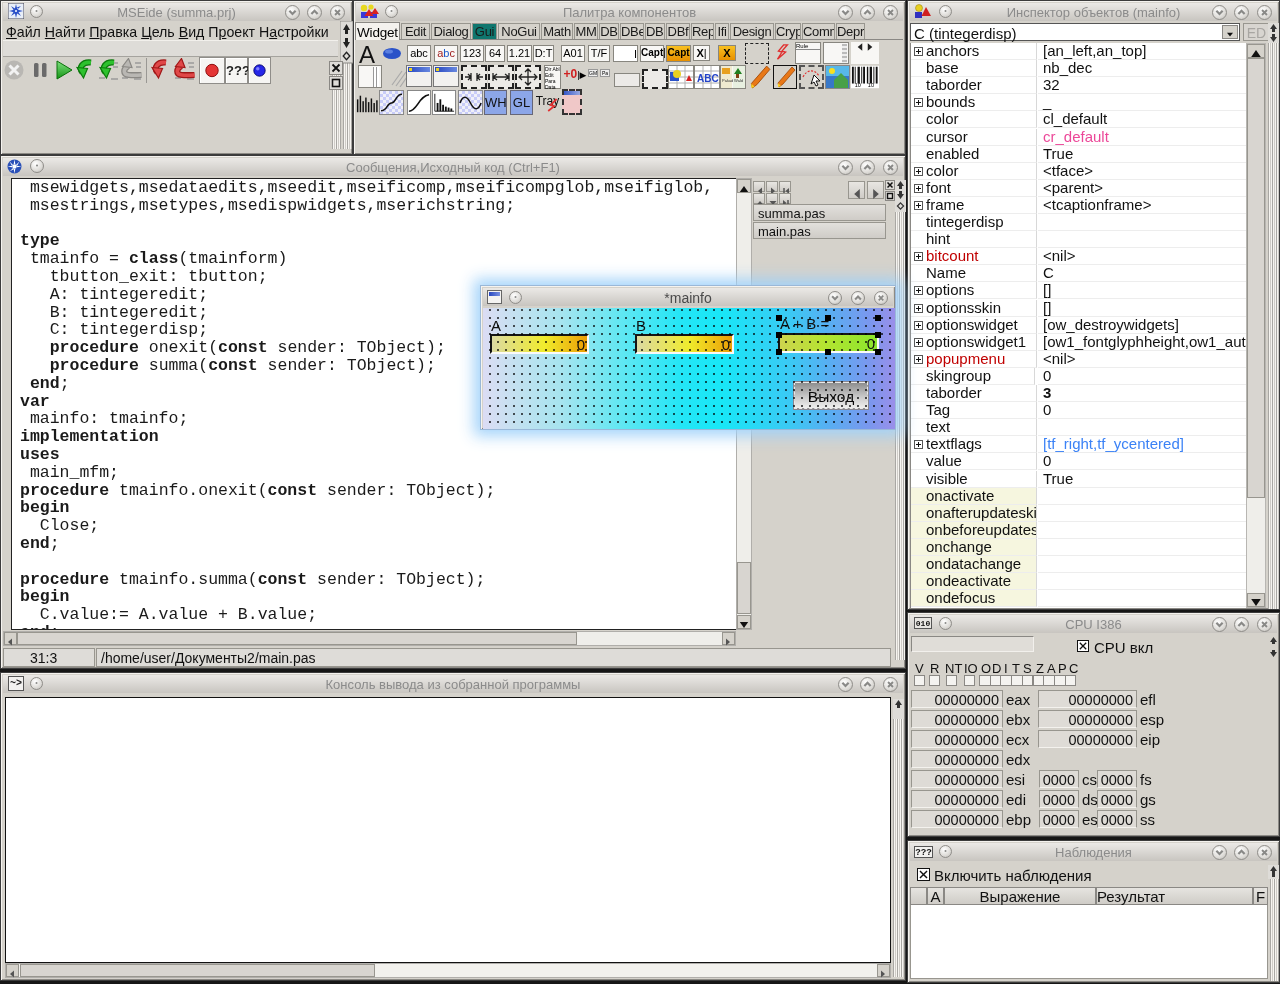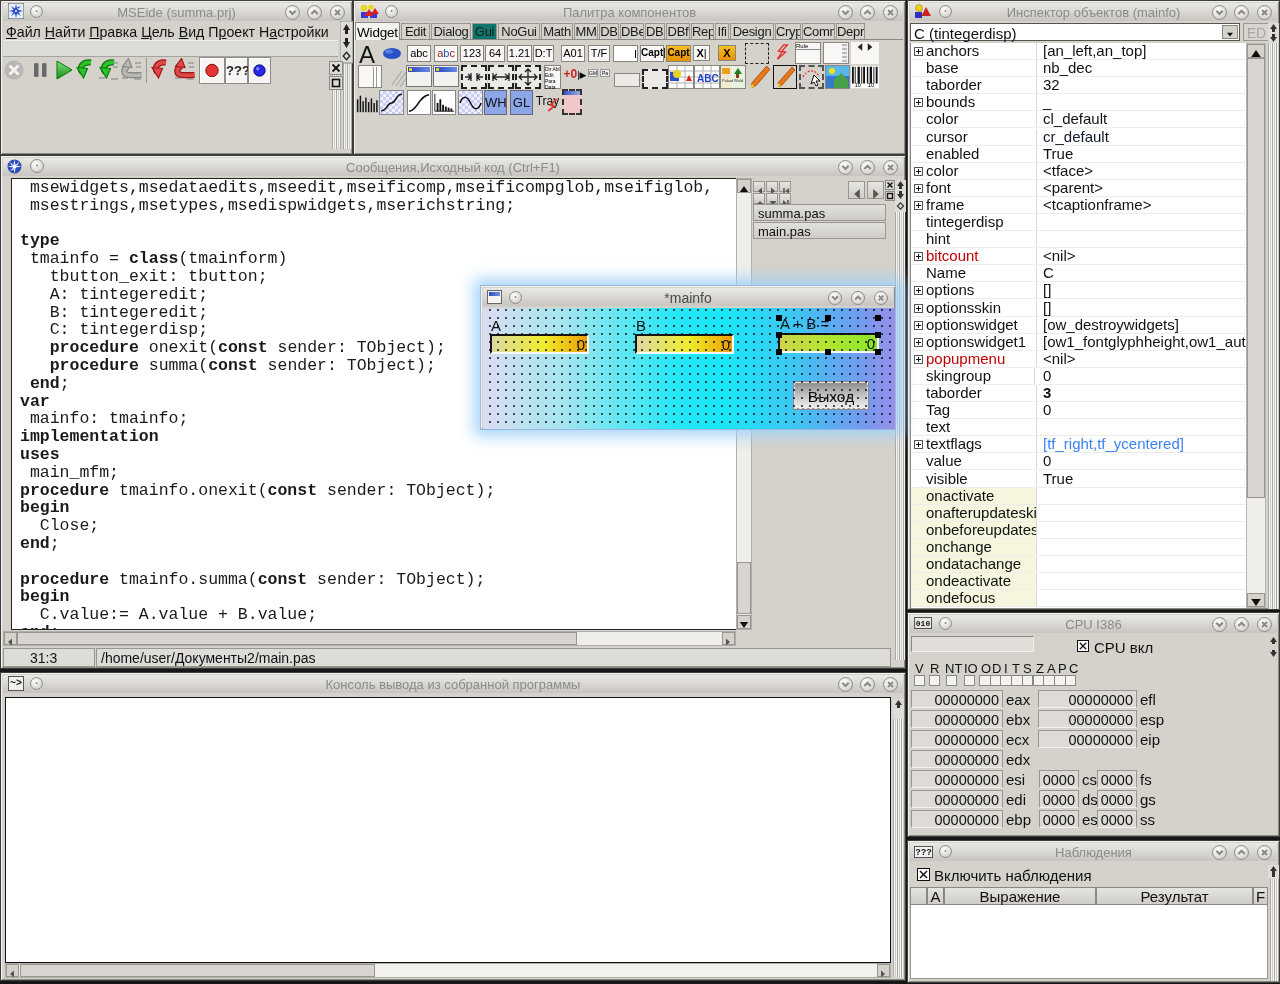--- a/index.html
+++ b/index.html
@@ -455,21 +455,21 @@
 <div class="abs" style="left:0;top:68.4px;width:126px;height:17px;border-bottom:1px solid #ededed;border-right:1px solid #d8d8d8;overflow:hidden">
 <div class="t" style="left:15px;top:0px;font-size:15px;line-height:16px;color:#111">color</div>
       </div>
 <div class="abs" style="left:127px;top:68.4px;width:216px;height:17px;border-bottom:1px solid #ededed;overflow:hidden">
         <div class="t" style="left:5px;top:0px;font-size:15px;line-height:16px;color:#111">cl_default</div>
       </div>
 <div class="abs" style="left:0;top:85.5px;width:126px;height:17px;border-bottom:1px solid #ededed;border-right:1px solid #d8d8d8;overflow:hidden">
 <div class="t" style="left:15px;top:0px;font-size:15px;line-height:16px;color:#111">cursor</div>
       </div>
 <div class="abs" style="left:127px;top:85.5px;width:216px;height:17px;border-bottom:1px solid #ededed;overflow:hidden">
-        <div class="t" style="left:5px;top:0px;font-size:15px;line-height:16px;color:#0f172a">cr_default</div>
+        <div class="t" style="left:5px;top:0px;font-size:15px;line-height:16px;color:#ec4899">cr_default</div>
       </div>
 <div class="abs" style="left:0;top:102.6px;width:126px;height:17px;border-bottom:1px solid #ededed;border-right:1px solid #d8d8d8;overflow:hidden">
 <div class="t" style="left:15px;top:0px;font-size:15px;line-height:16px;color:#111">enabled</div>
       </div>
 <div class="abs" style="left:127px;top:102.6px;width:216px;height:17px;border-bottom:1px solid #ededed;overflow:hidden">
         <div class="t" style="left:5px;top:0px;font-size:15px;line-height:16px;color:#111">True</div>
       </div>
 <div class="abs" style="left:0;top:119.69999999999999px;width:126px;height:17px;border-bottom:1px solid #ededed;border-right:1px solid #d8d8d8;overflow:hidden">
 <svg class="abs" style="left:3px;top:4px;width:9px;height:9px" viewBox="0 0 9 9">
           <rect x="0.5" y="0.5" width="8" height="8" fill="#fff" stroke="#555"></rect>
@@ -981,21 +981,21 @@
     </div>
 <div class="abs" style="left:9px;top:27px;width:13px;height:13px;background:#fff;border:1px solid #111">
 <svg viewBox="0 0 10 10" style="position:absolute;left:0;top:0;width:100%;height:100%">
         <path d="M1.8 1.8 L8.2 8.2 M8.2 1.8 L1.8 8.2" stroke="#111" stroke-width="1.3"></path>
       </svg>
     </div>
 <div class="t" style="left:26px;top:26px;font-size:15px">Включить наблюдения</div>
 <div class="abs" style="left:2px;top:46px;width:17px;height:18px;background:linear-gradient(#e6e4e0,#cfccc7);border:1px solid #8a8884;font-size:15px;text-align:center;color:#111"></div>
 <div class="abs" style="left:19px;top:46px;width:17px;height:18px;background:linear-gradient(#e6e4e0,#cfccc7);border:1px solid #8a8884;font-size:15px;text-align:center;color:#111">A</div>
 <div class="abs" style="left:36px;top:46px;width:152px;height:18px;background:linear-gradient(#e6e4e0,#cfccc7);border:1px solid #8a8884;font-size:15px;text-align:center;color:#111">Выражение</div>
-<div class="abs" style="left:188px;top:46px;width:157px;height:18px;background:linear-gradient(#e6e4e0,#cfccc7);border:1px solid #8a8884;font-size:15px;text-align:center;color:#111">Результат</div>
+<div class="abs" style="left:188px;top:46px;width:157px;height:18px;background:linear-gradient(#e6e4e0,#cfccc7);border:1px solid #8a8884;font-size:15px;color:#111">Результат</div>
 <div class="abs" style="left:345px;top:46px;width:15px;height:18px;background:linear-gradient(#e6e4e0,#cfccc7);border:1px solid #8a8884;font-size:15px;text-align:center;color:#111">F</div>
 <div class="abs" style="left:2px;top:64px;width:358px;height:74px;background:#fff;border:1px solid #98968f;border-top:none"></div>
 <div class="grip" style="left:362px;top:24px;width:9px;height:116px"></div>
 <svg class="abs" style="left:360px;top:24px;width:11px;height:14px" viewBox="0 0 11 14">
 <rect width="11" height="14" fill="#dedcd8"></rect>
       <path d="M5.5 1 L9 6 L7 6 L7 12 L4 12 L4 6 L2 6 Z" fill="#333"></path>
     </svg>
 </div>
 <div style="position:absolute;left:480px;top:285px;width:416px;height:145px;
 background:#d5d2cb;border:1px solid #9ab8d8;box-shadow:0 0 14px 6px rgba(160,210,250,0.95),inset 1px 1px 0 #f5f3ef,inset -1px -1px 0 #8c8a85;z-index:10">

